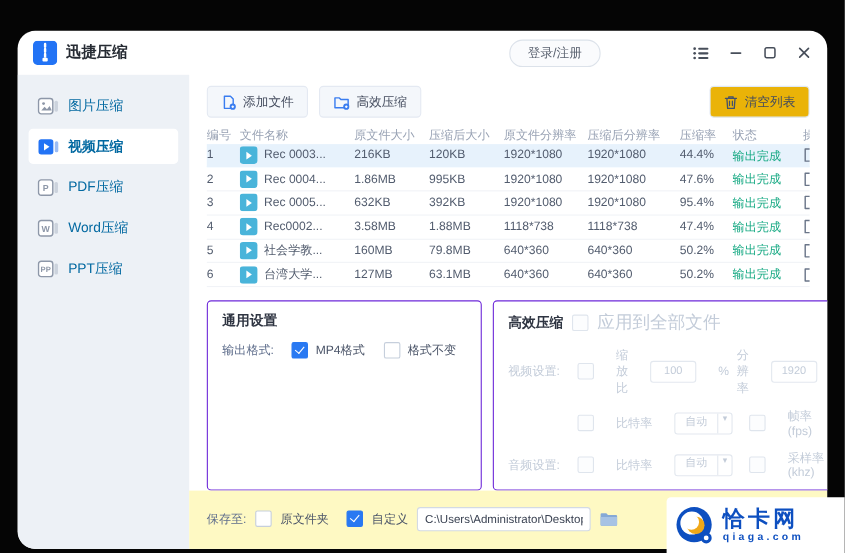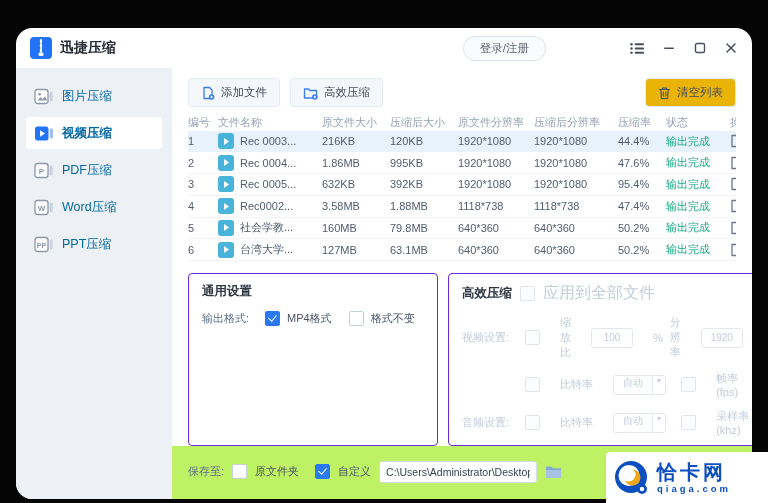--- a/index.html
+++ b/index.html
@@ -61,21 +61,21 @@
   .dis-t{color:#c3ccd9}
   .numbox{display:inline-block;border:1px solid #e3e8ef;border-radius:3px;min-width:34px;height:18px;
       line-height:18px;text-align:center;font-size:10px;color:#c3ccd9;padding:0 3px}
   .sel{display:inline-flex;border:1px solid #e3e8ef;border-radius:3px;height:18px;
       color:#c3ccd9;font-size:10px}
   .sel .v{padding:0 7px;min-width:24px;text-align:center}
   .sel .a{border-left:1px solid #e3e8ef;padding:0 4px;font-size:8px}
   .half{display:flex;align-items:center;gap:20px;width:48%}
   .advtitle-row{display:flex;align-items:center;gap:8px}
   
-  .bottombar{margin:12px -16px 0;margin-top:auto;background:#bef264;padding:9px 16px 11px;
+  .bottombar{margin:12px -16px 0;margin-top:auto;background:#fef9c3;padding:9px 16px 11px;
       display:flex;align-items:center;gap:8px;font-size:11px;color:#4a5468}
   .bottombar .slabel{width:auto}
   input.path{width:158px;height:22px;border:1px solid #d3dae4;border-radius:3px;font-size:10.5px;
       padding:0 6px;color:#3a4252;background:#fff;outline:none;box-sizing:border-box}
   .startbtn{margin-left:auto;background:#2273f5;color:#fff;font-size:13px;height:33px;padding:0 34px;
       border-radius:5px;border:none;cursor:pointer;letter-spacing:2px}
   
   .watermark{position:absolute;right:0;bottom:0;width:152px;height:47px;background:#fff;
       display:flex;align-items:center;gap:7px;padding:2px 4px 2px 6px;border-radius:4px 0 0 0;z-index:10}
   .wm-name{font-size:20px;font-weight:bold;color:#0d4fc0;letter-spacing:3px;line-height:1.05}

